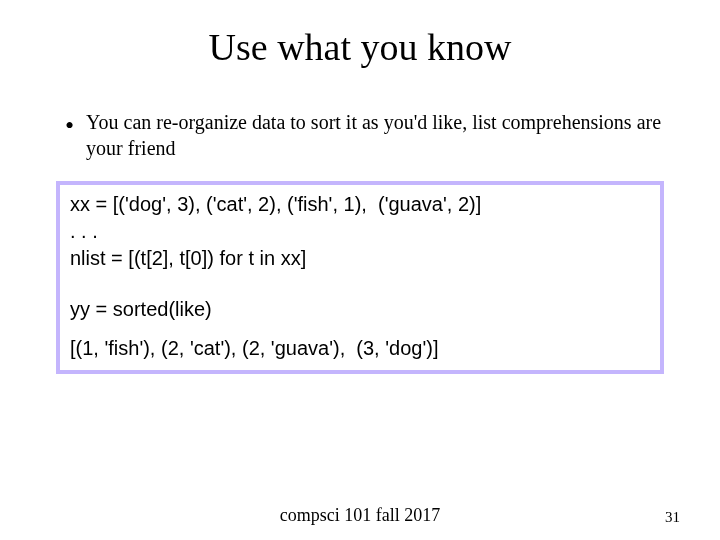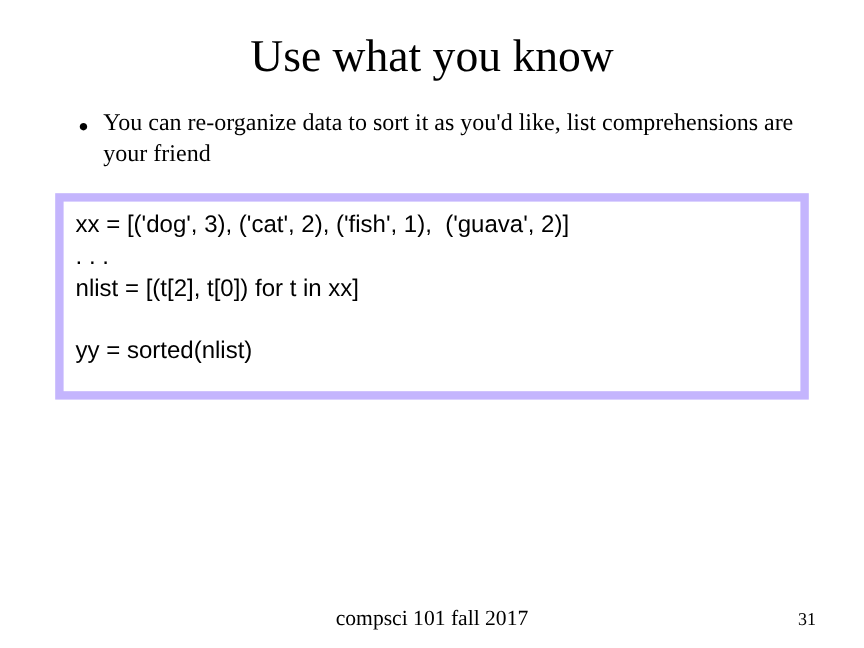--- a/index.html
+++ b/index.html
@@ -19,47 +19,47 @@
     .slide {
       width: 100%;
       height: 100%;
       padding: 20px 40px 30px 40px;
       position: relative;
     }
     .title {
       font-size: 38px;
       text-align: center;
       font-weight: normal;
-      margin-bottom: 20px;
+      margin-bottom: 40px;
       margin-top: 5px;
     }
     .bullet-section {
       margin-bottom: 20px;
       padding-left: 25px;
     }
     .bullet {
       display: flex;
       align-items: flex-start;
     }
     .bullet-marker {
       font-size: 26px;
       margin-right: 12px;
       line-height: 1.3;
     }
     .bullet-text {
       font-size: 20px;
       line-height: 1.3;
     }
     .code-box {
-      border: 7px solid #c4b5fd;
+      border: 4px solid #c4b5fd;
       padding: 6px 10px 8px 10px;
       font-family: Arial, Helvetica, sans-serif;
       font-size: 20px;
       line-height: 1.35;
-      margin: 0 6px;
+      margin: 0 16px;
     }
     .code-line {
       white-space: pre-wrap;
     }
     .code-spacer {
       height: 12px;
     }
     .footer {
       position: absolute;
       bottom: 14px;
@@ -90,19 +90,20 @@
       <span class="bullet-text">You can re-organize data to sort it as you'd like, list comprehensions are your friend</span>
     </div>
   </div>
 
   <div class="code-box">
     <div class="code-line">xx = [('dog', 3), ('cat', 2), ('fish', 1),  ('guava', 2)]</div>
     <div class="code-line">. . .</div>
     <div class="code-line">nlist = [(t[2], t[0]) for t in xx]</div>
     <div class="code-spacer"></div>
     <div class="code-spacer"></div>
-    <div class="code-line">yy = sorted(nlist)</div>
+    <div class="code-line">yy = sorted(like)</div>
     <div class="code-spacer"></div>
+    <div class="code-line">[(1, 'fish'), (2, 'cat'), (2, 'guava'),  (3, 'dog')]</div>
   </div>
 
   <div class="footer">compsci 101 fall 2017</div>
   <div class="page-number">31</div>
 </div>
 
 </body></html>

